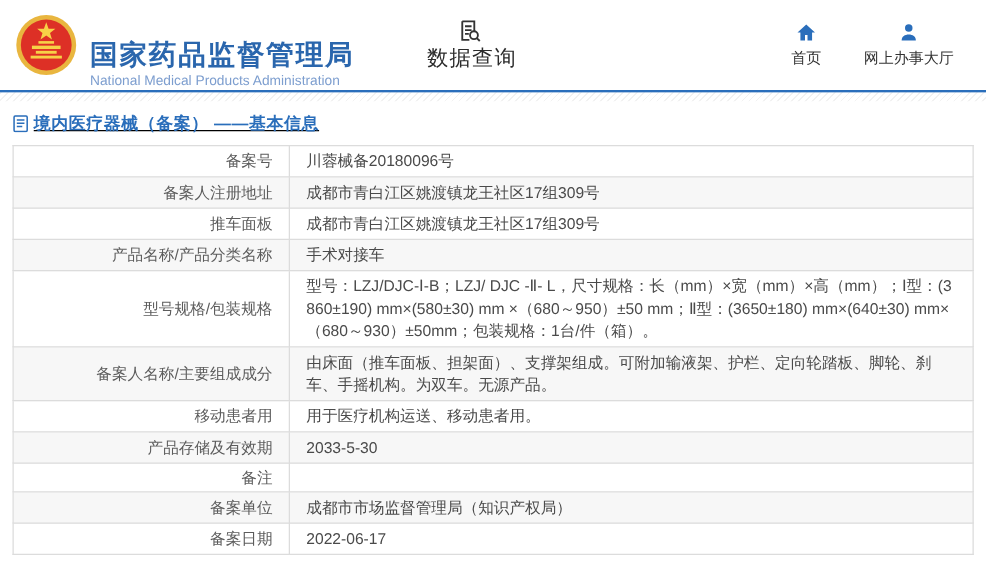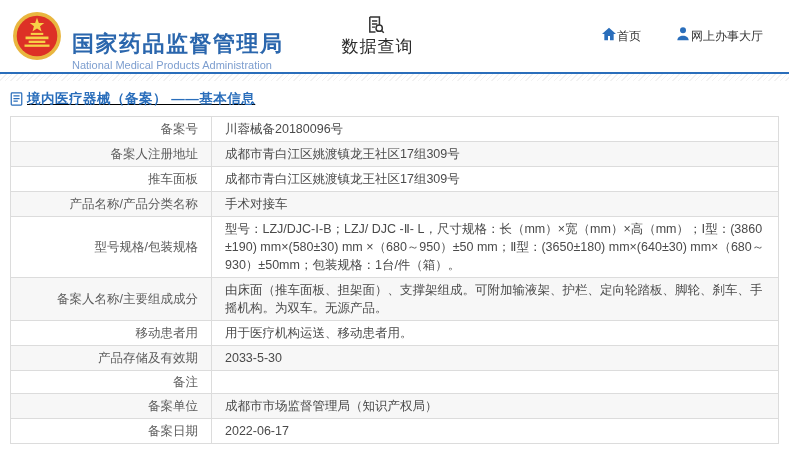--- a/index.html
+++ b/index.html
@@ -9,38 +9,38 @@
   
   .header { height:72px; display:flex; align-items:center; background:#fff; padding-left:12px; }
   .emblem { width:50px; height:50px; flex:0 0 auto; }
   .title-block { margin-left:10px;margin-top:29px; }
   .org-cn { font-size:22px; font-weight:bold; color:#2a66ad; letter-spacing:1.5px; line-height:26px; }
   .org-en { font-size:11px; color:#7d9ecf; margin-top:2px; }
   .nav-query { display:flex; align-items:center; margin-left:58px; cursor:pointer;flex-direction:column; }
   .nav-query svg { width:21px; height:21px; margin-right:4px; }
   .nav-query-label { font-size:17px; color:#2b2b2b; letter-spacing:1px; }
   .header-right { margin-left:auto; margin-right:26px; display:flex; gap:34px; }
-  .hr-item { display:flex; flex-direction:row; align-items:center; cursor:pointer; }
+  .hr-item { display:flex; flex-direction:column; align-items:center; cursor:pointer; }
   .hr-item svg { width:16px; height:16px; margin-bottom:4px; }
   .hr-label { font-size:12px; color:#333; }
   .header-rule { height:2px; background:#2a6ebb; }
   .header-hatch { height:7px;
     background:repeating-linear-gradient(135deg,#e6e6e6 0px,#e6e6e6 1px,#ffffff 1px,#ffffff 4px);
     opacity:.55; }
 
   
   .section-title { display:flex; align-items:center; margin:9px 0 8px 10px;text-decoration:underline; }
   .section-title svg { width:13px; height:14px; margin-right:4px; }
   .section-title-text { font-size:13.5px; font-weight:600; color:#2a6ebb; letter-spacing:.5px; }
 
   
   .info-table { width:769px; margin-left:10px; border-collapse:collapse; table-layout:fixed; }
   .info-table td { border:1px solid #dcdcdc; font-size:12.5px; vertical-align:middle; }
   .info-table tr:nth-child(even) { background:#f7f7f7; }
-  .cell-label { width:201px; text-align:right; color:#5c5c5c; padding:3px 13px 3px 4px; height:23px; line-height:16px; }
+  .cell-label { width:221px; text-align:right; color:#5c5c5c; padding:3px 13px 3px 4px; height:23px; line-height:16px; }
   .cell-value { color:#4a4a4a; padding:3px 10px 3px 13px; line-height:18px; word-break:break-all; }
 </style>
 </head>
 <body>
 
 <div class="header">
   <svg class="emblem" viewBox="0 0 48 48">
     <circle cx="24" cy="24" r="23" fill="#e9b63f"></circle>
     <circle cx="24" cy="24" r="19.5" fill="#dd3026"></circle>
     <polygon points="24,6.5 25.8,11.5 31,11.6 26.9,14.7 28.4,19.7 24,16.7 19.6,19.7 21.1,14.7 17,11.6 22.2,11.5" fill="#f7d147"></polygon>

